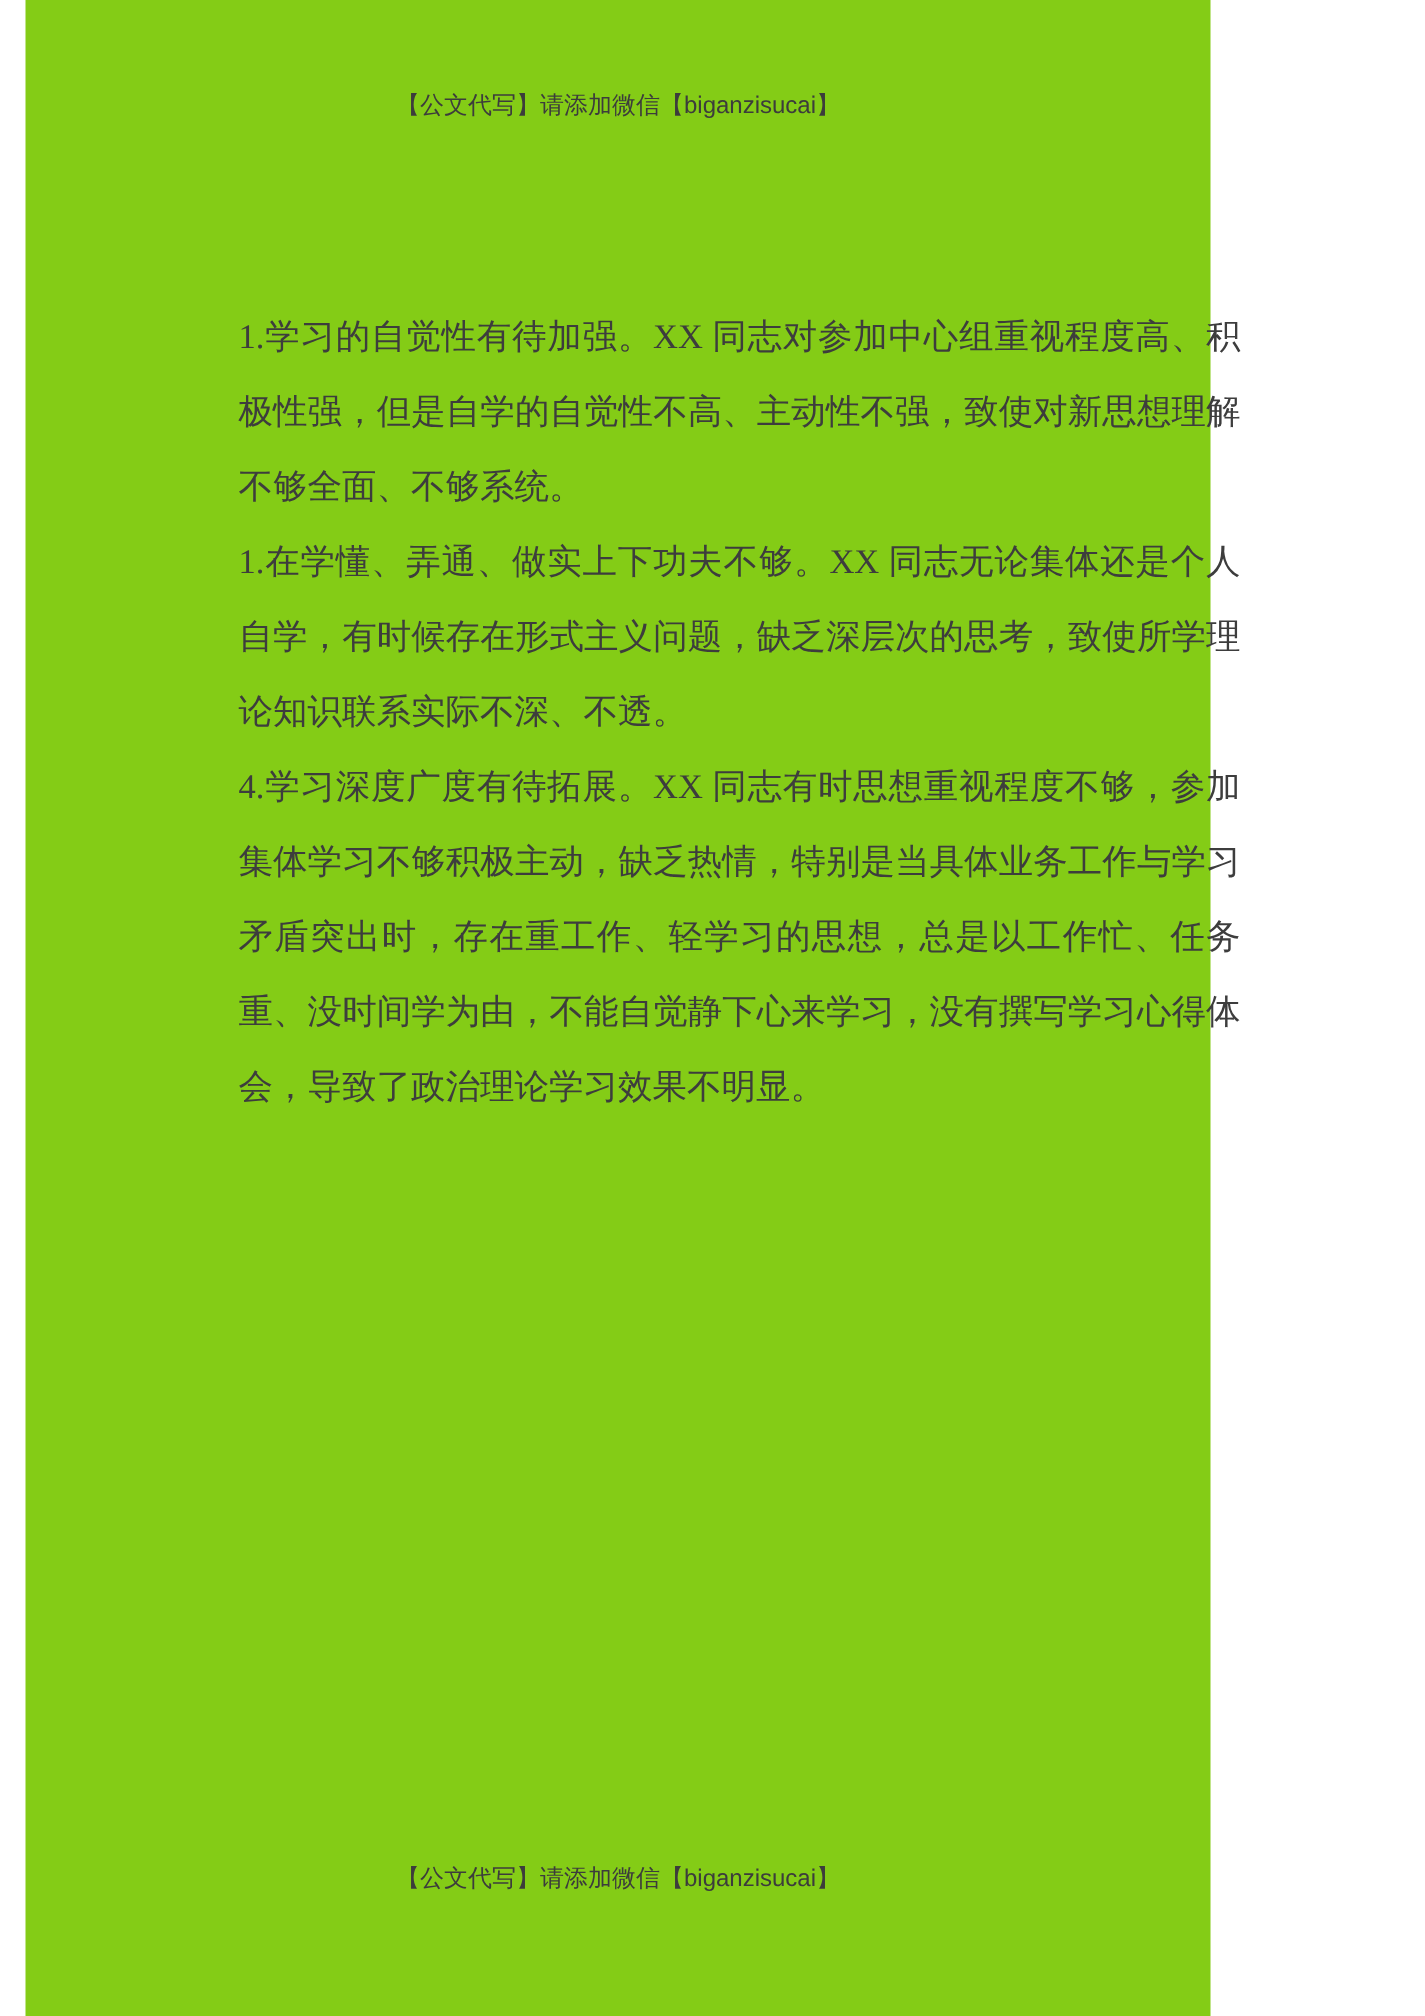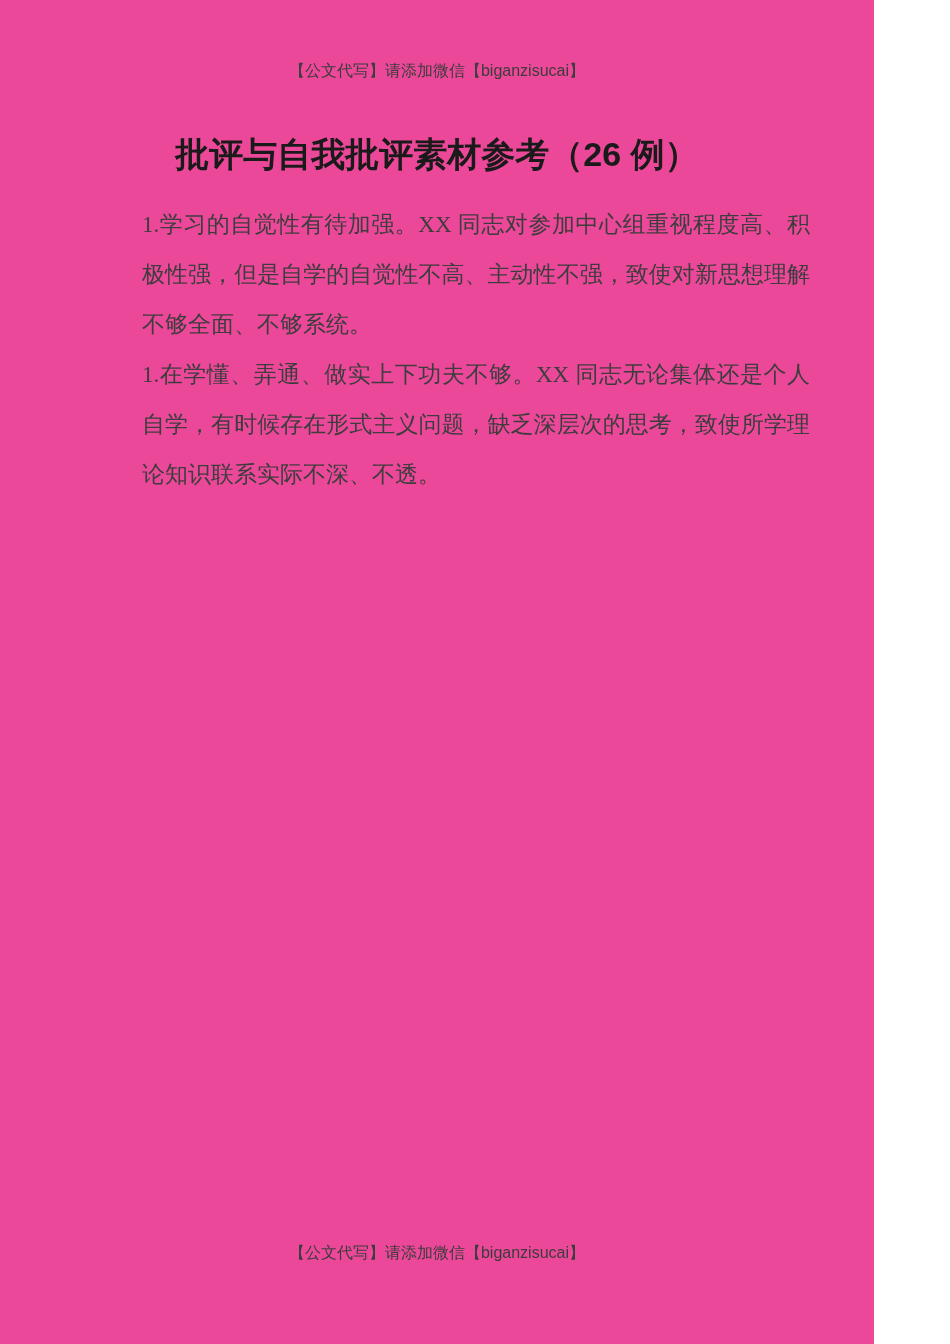--- a/index.html
+++ b/index.html
@@ -5,23 +5,23 @@
   * { box-sizing: border-box; }
   html, body { margin: 0; padding: 0; }
   body {
     width: 950px; height: 1344px;
     background: #ffffff;
     position: relative;
     overflow: hidden;
   }
   .page {
     position: absolute;
-    left: 0; top: 0;
-    width: 874px; height: 1344px;
-    background: #ec4899;
+    left: 17px; top: 0;
+    width: 790px; height: 1344px;
+    background: #84cc16;
   }
   .watermark {
     position: absolute;
     left: 0; width: 100%;
     text-align: center;
     font-family: "Liberation Sans", "DejaVu Sans", sans-serif;
     font-size: 16px;
     line-height: 22px;
     color: #3c3c3c;
   }
@@ -56,22 +56,22 @@
     padding: 0;
   }
 </style>
 </head>
 <body>
 
 <div class="page">
 
   <div class="watermark header">【公文代写】请添加微信【biganzisucai】</div>
 
-  <h1 class="doc-title">批评与自我批评素材参考（26 例）</h1>
 
   <div class="doc-body">
     <p>1.学习的自觉性有待加强。XX 同志对参加中心组重视程度高、积极性强，但是自学的自觉性不高、主动性不强，致使对新思想理解不够全面、不够系统。</p>
     <p>1.在学懂、弄通、做实上下功夫不够。XX 同志无论集体还是个人自学，有时候存在形式主义问题，缺乏深层次的思考，致使所学理论知识联系实际不深、不透。</p>
+    <p>4.学习深度广度有待拓展。XX 同志有时思想重视程度不够，参加集体学习不够积极主动，缺乏热情，特别是当具体业务工作与学习矛盾突出时，存在重工作、轻学习的思想，总是以工作忙、任务重、没时间学为由，不能自觉静下心来学习，没有撰写学习心得体会，导致了政治理论学习效果不明显。</p>
   </div>
 
   <div class="watermark footer">【公文代写】请添加微信【biganzisucai】</div>
 
 </div>
 
 </body></html>

